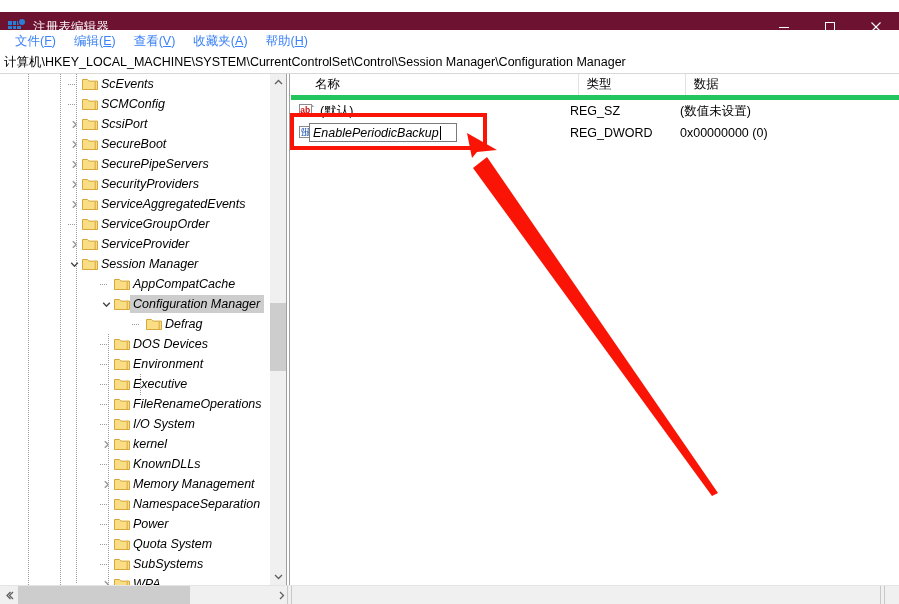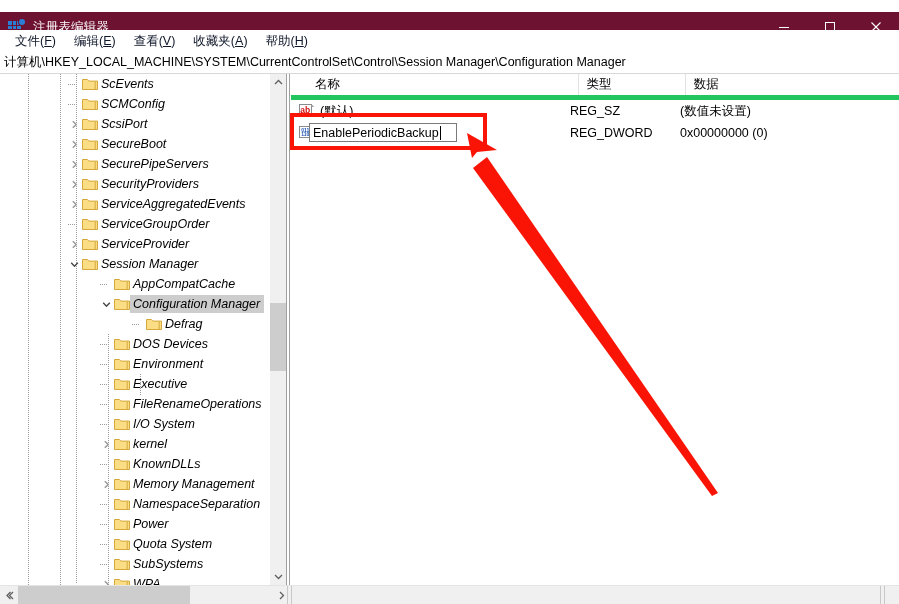--- a/index.html
+++ b/index.html
@@ -87,21 +87,21 @@
     left: 0; top: 30px;
     width: 899px; height: 22px;
     background: #ffffff;
     display: flex;
     align-items: center;
     padding-left: 6px;
     box-sizing: border-box;
   }
   .menu-item {
     font-size: 12.5px;
-    color: #0f172a;
+    color: #3b82f6;
     padding: 2px 9px;
     white-space: nowrap;
   }
   .menu-item u { text-decoration: underline; }
 
   
   .addressbar {
     position: absolute;
     left: 0; top: 52px;
     width: 899px; height: 22px;
@@ -783,21 +783,21 @@
             <text x="6.3" y="9" font-family="Liberation Sans, sans-serif" font-size="8.5" font-weight="bold" fill="#d01010" text-anchor="middle">ab</text>
           </svg>
         </span>
         <span>(默认)</span>
       </div>
       <div class="cell type">REG_SZ</div>
       <div class="cell data">(数值未设置)</div>
     </div>
 
     <div class="list-row">
-      <div class="cell name" style="position:relative;">
+      <div class="cell name" style="position:relative;font-style:italic;">
         <span class="val-icon">
           <svg width="15" height="14" viewBox="0 0 15 14">
             <rect x="0.5" y="0.5" width="12" height="11" fill="#ffffff" stroke="#8a8a8a" stroke-width="1"></rect>
             <path d="M12.5 0.5 L14.5 2.5 L12.5 2.5 Z" fill="#e8e8e8" stroke="#8a8a8a" stroke-width=".7"></path>
             <text x="6.3" y="5.6" font-family="Liberation Sans, sans-serif" font-size="5" font-weight="bold" fill="#1a4fb0" text-anchor="middle">011</text>
             <text x="6.3" y="10.4" font-family="Liberation Sans, sans-serif" font-size="5" font-weight="bold" fill="#1a4fb0" text-anchor="middle">110</text>
           </svg>
         </span>
         <span class="rename-box">
           <span class="txt">EnablePeriodicBackup</span>

